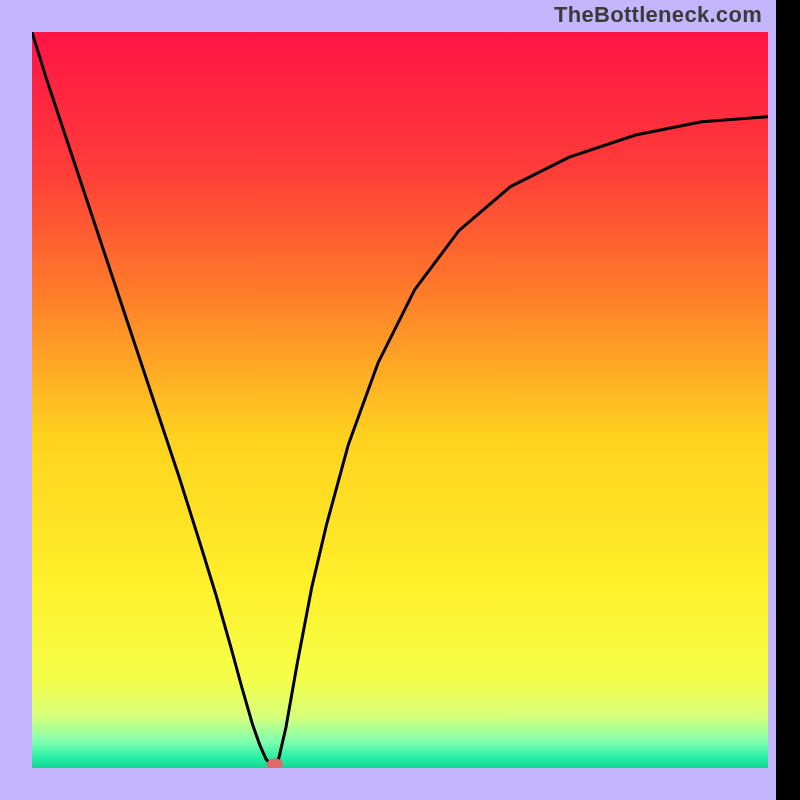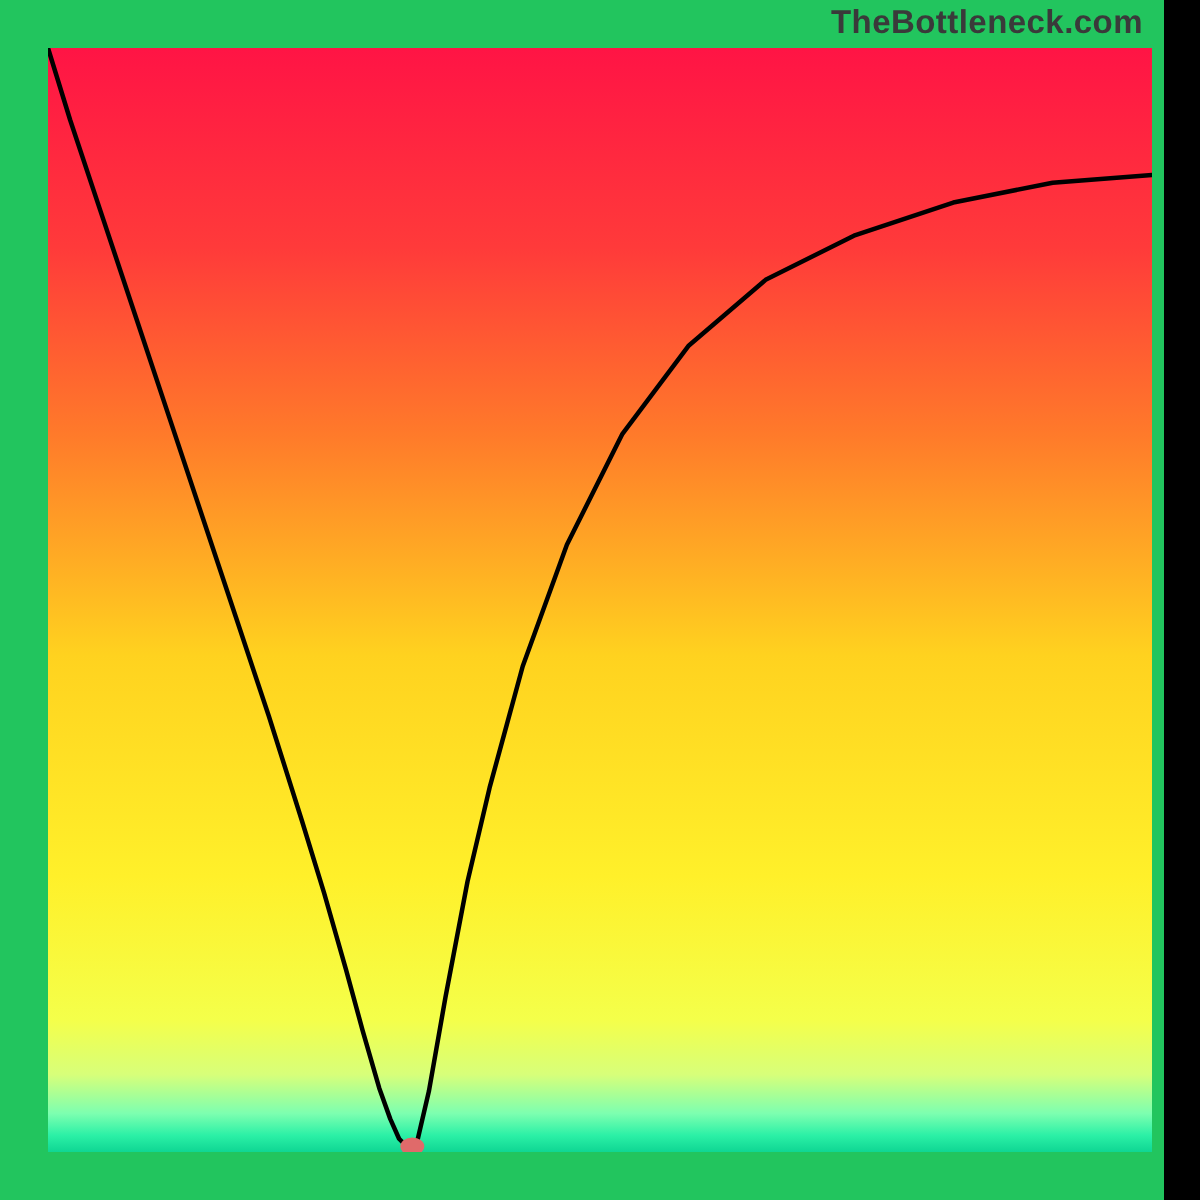--- a/index.html
+++ b/index.html
@@ -8,21 +8,21 @@
     width: 800px;
     height: 800px;
     background: #000;
     font-family: Arial, Helvetica, sans-serif;
     overflow: hidden;
   }
   .outer {
     position: relative;
     width: 776px;
     height: 800px;
-    background: #22c55e;
+    background: #c4b5fd;
   }
   .watermark {
     position: absolute;
     top: 2px;
     right: 14px;
     color: #3a3a3a;
     font-size: 22px;
     font-weight: 600;
     letter-spacing: 0.3px;
     user-select: none;

